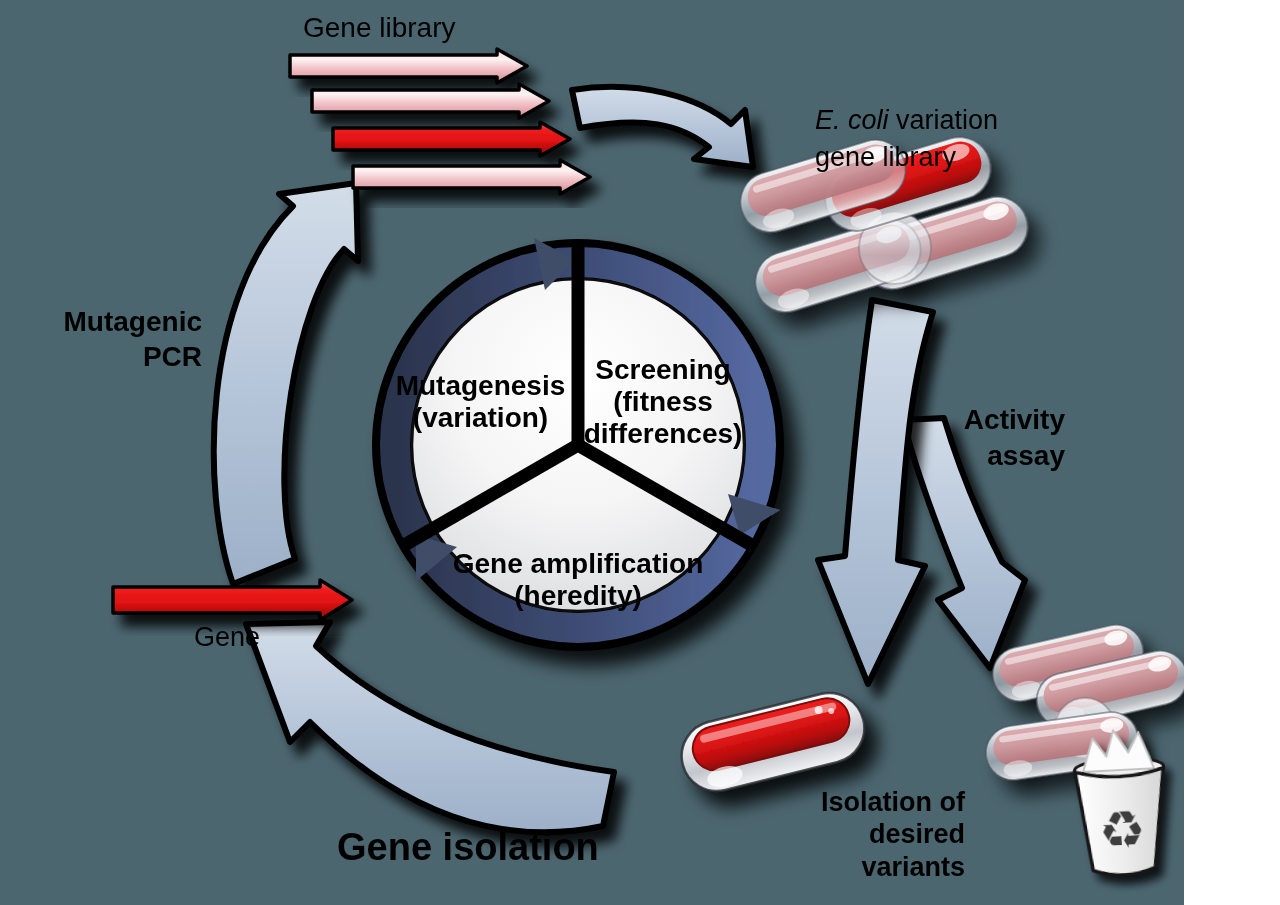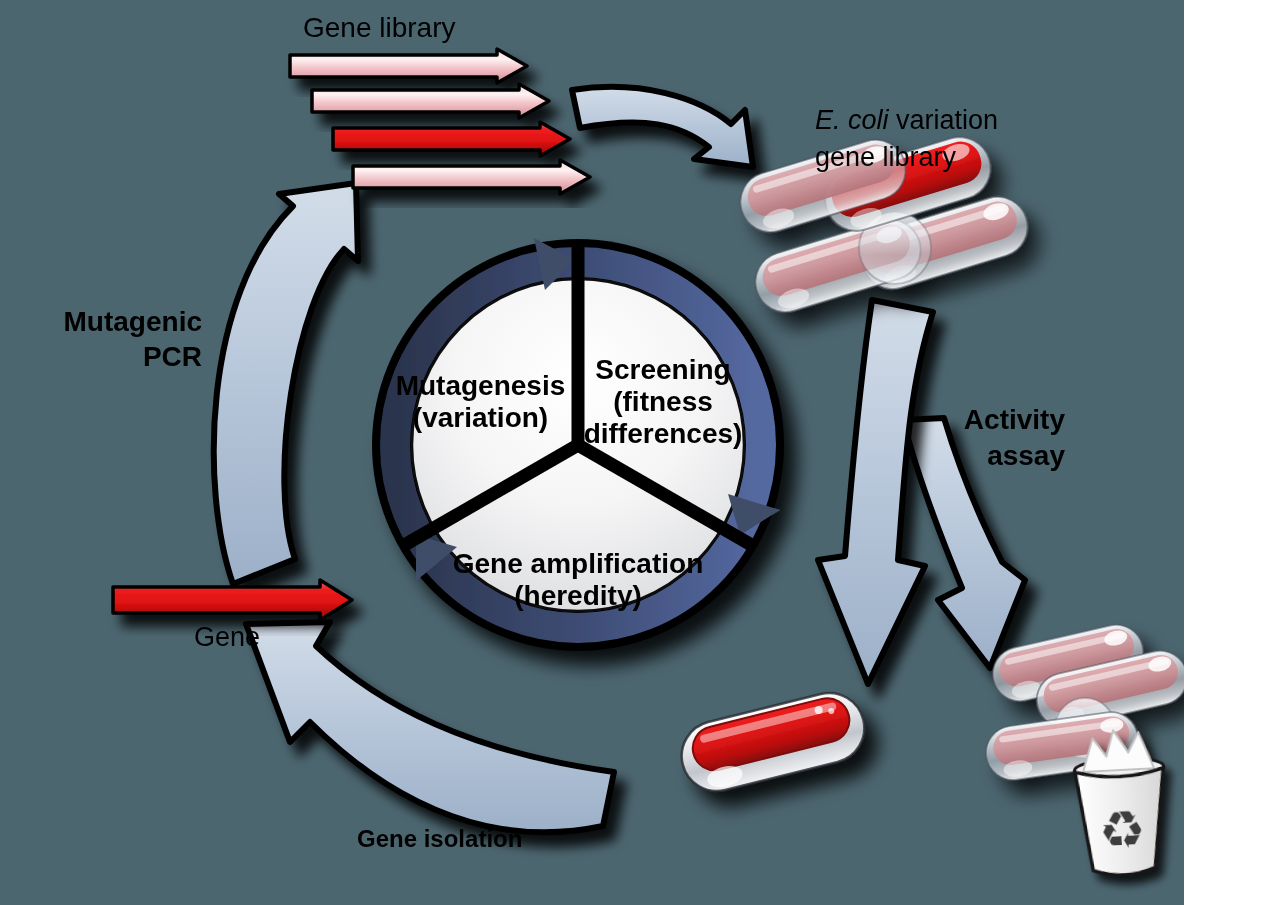--- a/index.html
+++ b/index.html
@@ -192,22 +192,25 @@
 </div>
 
 <div class="lbl bold right" style="left:30px;top:304px;width:172px;font-size:28px;">Mutagenic
 PCR</div>
 
 <div class="lbl bold center" style="left:935px;top:402px;width:130px;font-size:28px;line-height:1.3;">Activity
 assay</div>
 
 <div class="lbl center" style="left:168px;top:621px;width:92px;font-size:27px;">Gene</div>
 
-<div class="lbl bold" style="left:337px;top:824px;font-size:24px;margin-left:20px;">Gene isolation</div>
-
+<div class="lbl bold" style="left:337px;top:824px;font-size:38px;">Gene isolation</div>
+
+<div class="lbl bold center" style="left:790px;top:786px;width:175px;font-size:27px;line-height:1.2;">Isolation of
+desired
+variants</div>
 
 <div class="lbl pie-lbl" style="left:388px;top:370px;width:185px;">Mutagenesis
 (variation)</div>
 
 <div class="lbl pie-lbl" style="left:583px;top:354px;width:160px;">Screening
 (fitness
 differences)</div>
 
 <div class="lbl pie-lbl" style="left:440px;top:548px;width:276px;">Gene amplification
 (heredity)</div>

